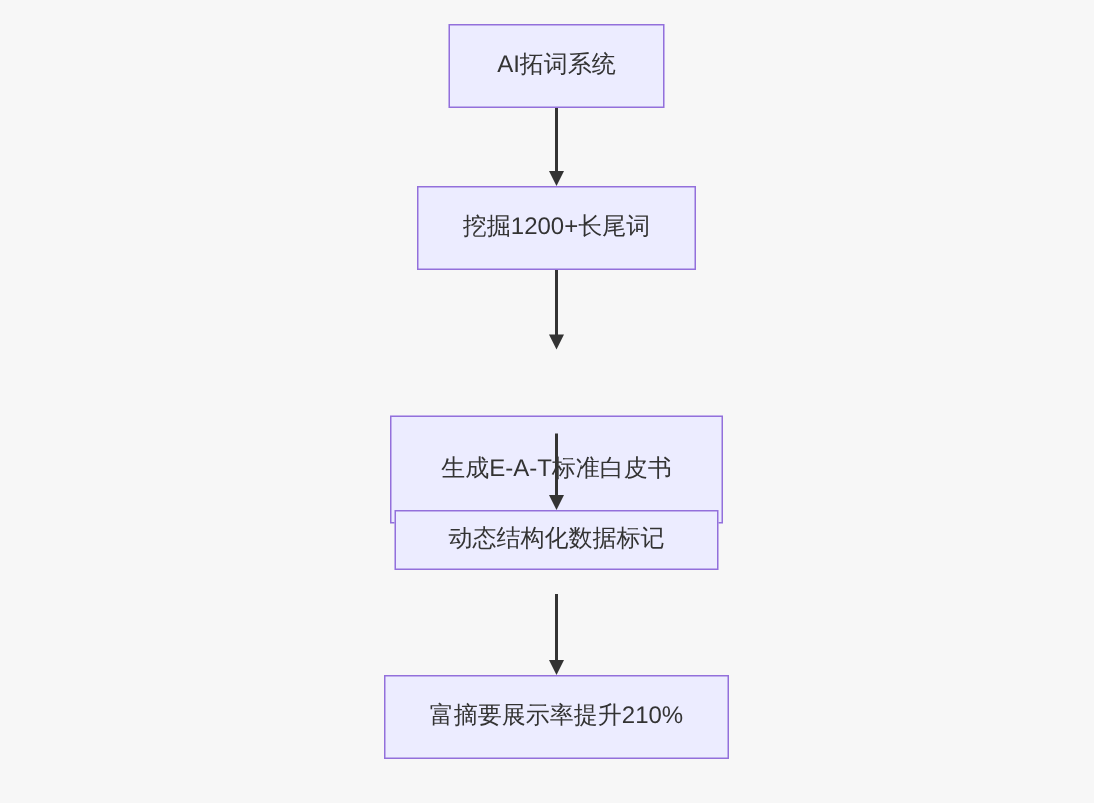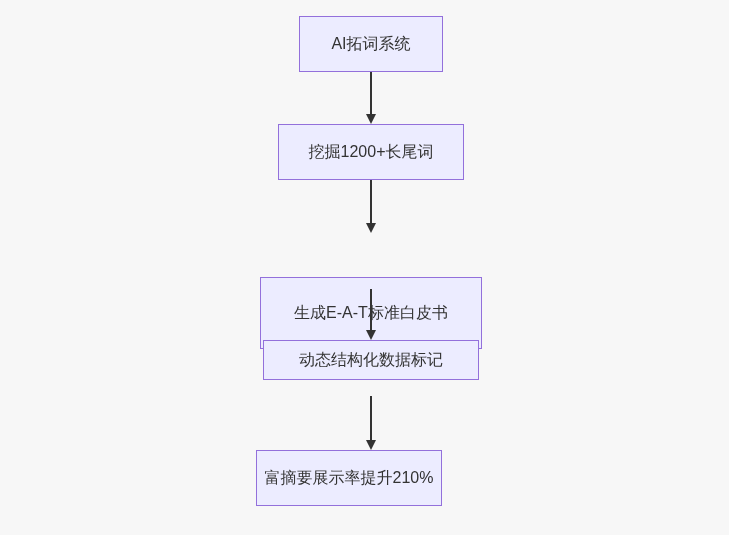--- a/index.html
+++ b/index.html
@@ -29,21 +29,21 @@
     display: flex;
     align-items: center;
     justify-content: center;
     text-align: center;
     white-space: nowrap;
   }
   .node-1 { left: 299px; top: 16px;  width: 144px; height: 56px; }
   .node-2 { left: 278px; top: 124px; width: 186px; height: 56px; }
   .node-3 { left: 260px; top: 233px; width: 222px; height: 72px; margin-top: 44px; }
   .node-4 { left: 263px; top: 340px; width: 216px; height: 40px; }
-  .node-5 { left: 256px; top: 450px; width: 186px; height: 56px; text-align: center; }
+  .node-5 { left: 256px; top: 450px; width: 230px; height: 56px; text-align: center; }
 
   .edge {
     position: absolute;
     left: 365px;
     width: 12px;
   }
   .edge-1 { top: 72px;  height: 52px; }
   .edge-2 { top: 180px; height: 53px; }
   .edge-3 { top: 289px; height: 51px; }
   .edge-4 { top: 396px; height: 54px; }

